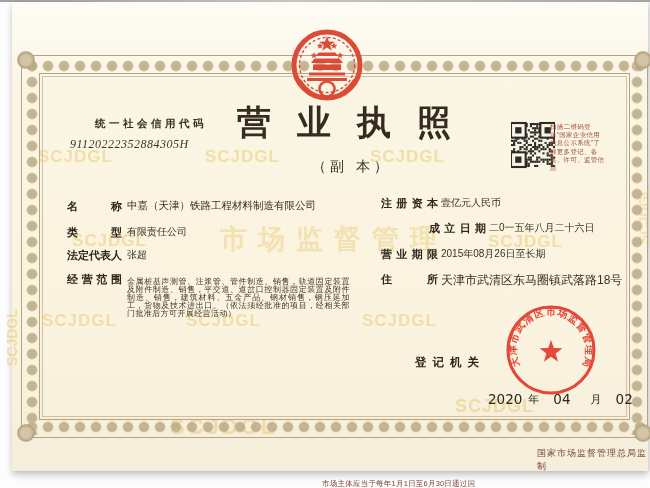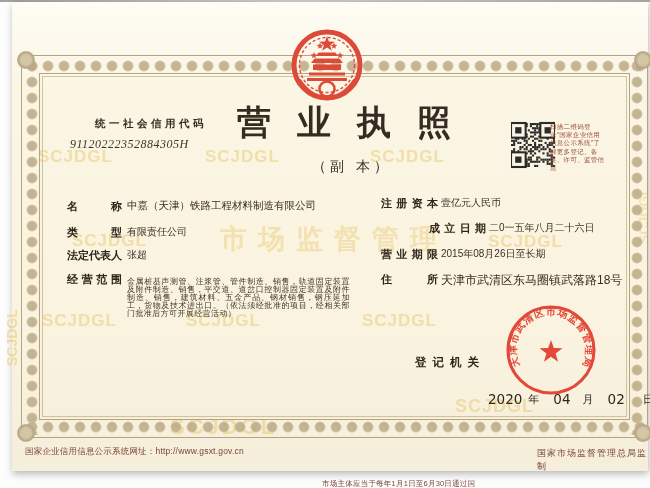--- a/index.html
+++ b/index.html
@@ -60,21 +60,21 @@
   .v-name{font-size:10.5px;} .v-std{font-size:10px;} .v-addr{font-size:12px;}
   .v-scope{top:278px;width:223px;font-size:8px;line-height:7.9px;letter-spacing:.4px;
     text-align:justify;color:#41342a;}
   .reg-label{position:absolute;left:415px;top:355px;width:64px;text-align:justify;
     text-align-last:justify;font-size:11.5px;font-weight:700;color:#2e251b;}
   
   .seal{position:absolute;left:504px;top:303px;width:94px;height:94px;opacity:.92;}
   .date-row{position:absolute;left:488px;top:391px;display:flex;align-items:flex-end;color:#2f261c;}
   .date-row .num{font-size:13.5px;font-family:"DejaVu Sans",sans-serif;}
   .date-row .unit{font-size:11px;}
-  .d-year{margin-right:6px;} .d-yu{margin-right:14px;} .d-month{margin-right:12px;}
+  .d-year{margin-right:6px;} .d-yu{margin-right:14px;} .d-month{margin-right:20px;}
   .d-mu{margin-right:14px;} .d-day{margin-right:18px;}
   
   .f-web{position:absolute;left:25px;top:446px;font-size:8.5px;color:#7c4435;letter-spacing:.2px;}
   .f-notice{position:absolute;left:322px;top:442px;width:153px;font-size:7.5px;
     line-height:9px;color:#7c4435;text-align:justify;margin-top:37px;}
   .f-producer{position:absolute;left:537px;top:447px;font-size:9px;letter-spacing:1px;color:#7c4435;}
 </style>
 </head>
 <body>
 
@@ -313,16 +313,15 @@
 
   <div class="date-row">
     <span class="num d-year">2020</span>
     <span class="unit d-yu">年</span>
     <span class="num d-month">04</span>
     <span class="unit d-mu">月</span>
     <span class="num d-day">02</span>
     <span class="unit">日</span>
   </div>
 
-  <div class="f-web">国家企业信用信息公示系统网址：http://www.gsxt.gov.cn</div>
   <div class="f-notice">市场主体应当于每年1月1日至6月30日通过国家企业信用信息公示系统报送公示年度报告。</div>
   <div class="f-producer">国家市场监督管理总局监制</div>
 </div>
 
 </body></html>

